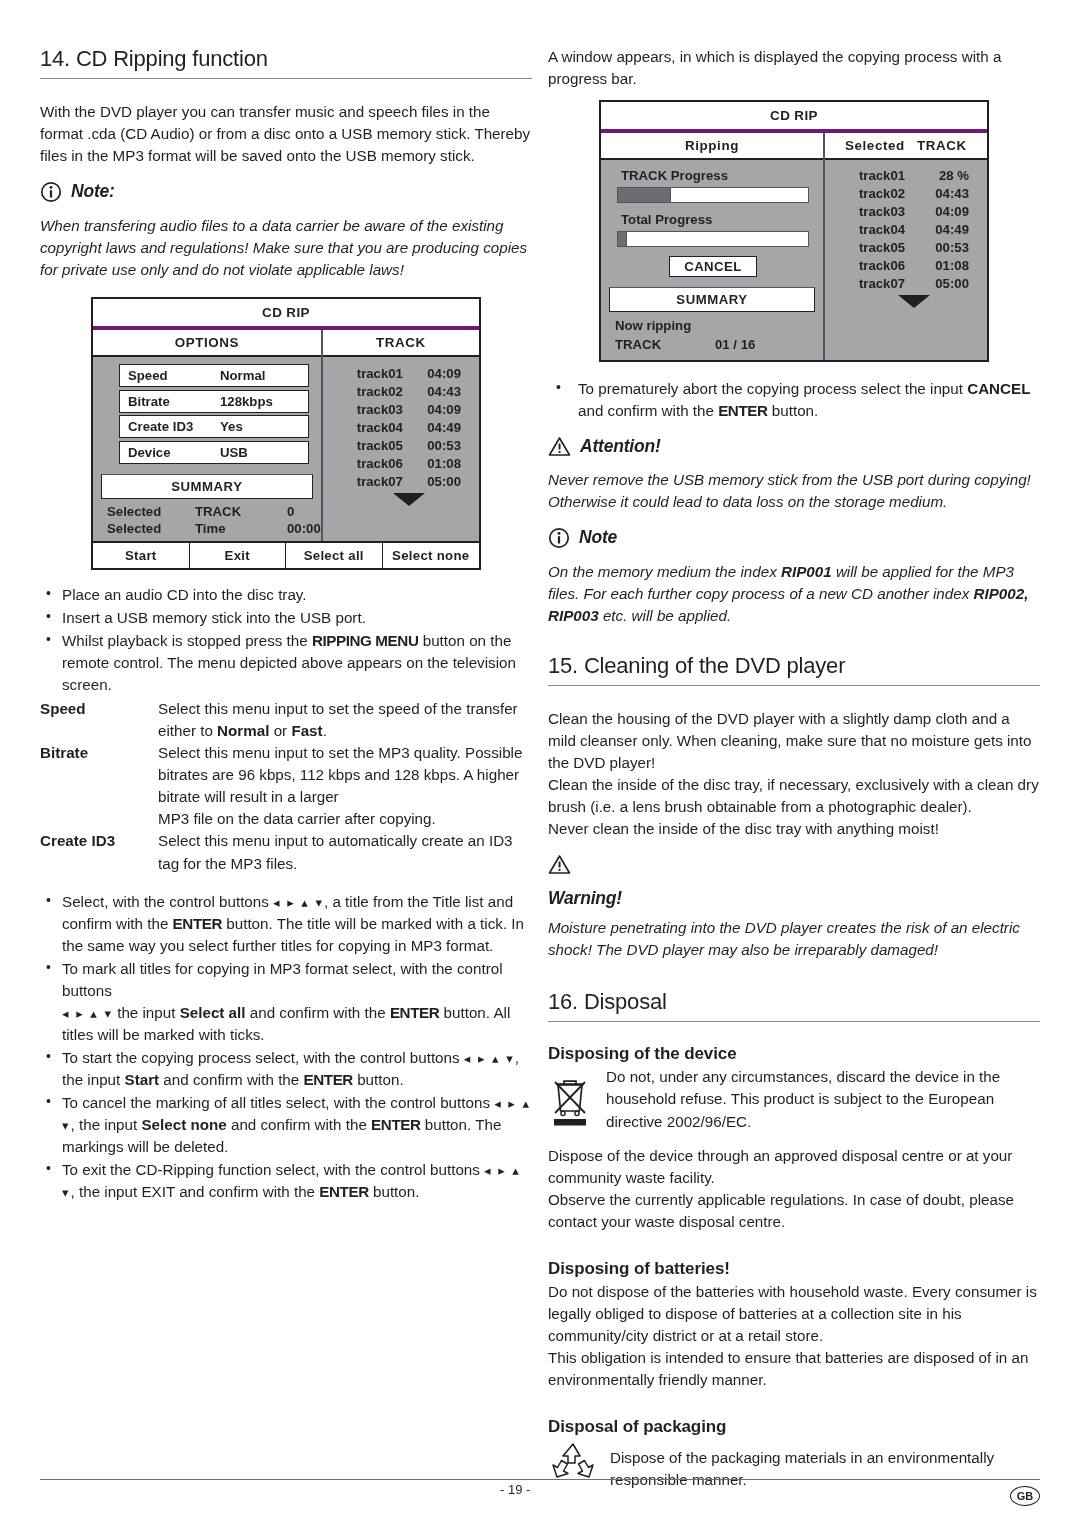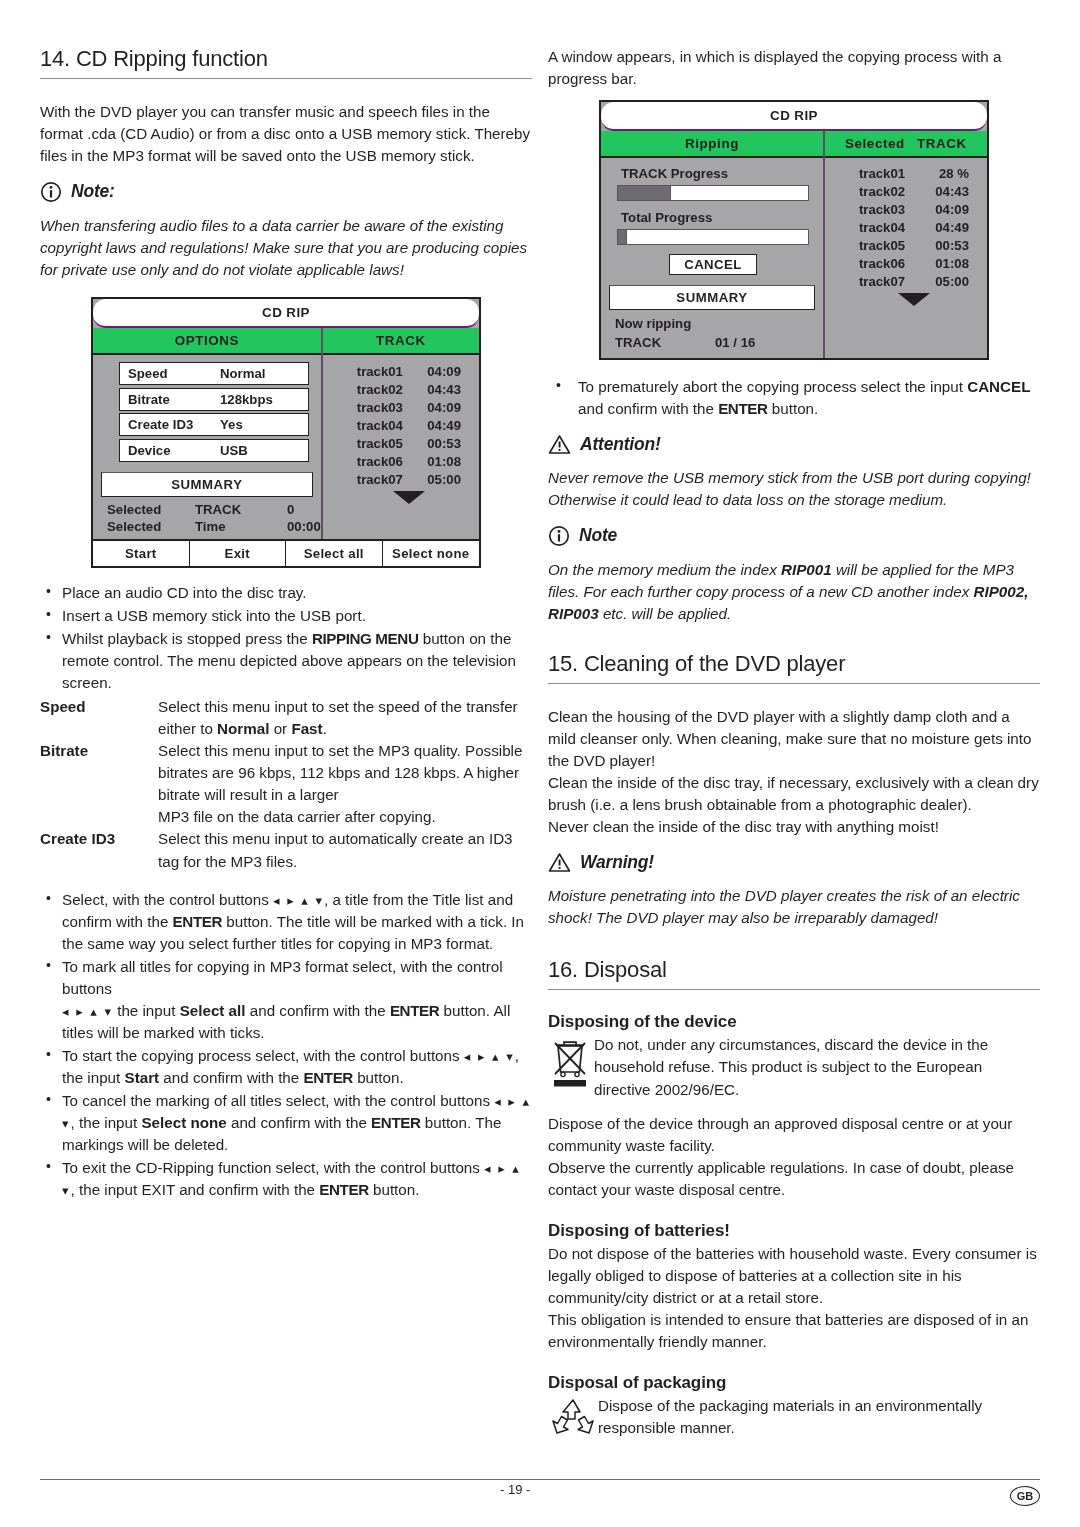--- a/index.html
+++ b/index.html
@@ -120,28 +120,27 @@
     font-weight: bold;
     color: #231f20;
     margin: 16px auto 14px auto;
   }
   .osd-title {
     background: #ffffff;
     text-align: center;
     padding: 6px 0 6px 0;
     font-size: 13.4px;
     letter-spacing: 0.4px;
-    border-bottom: 2px solid #701a75;
-    border-radius: 13px;
+    border-bottom: 4px solid #701a75;
   }
   .osd-cols { display: flex; }
   .osd-colL { flex: 0 0 58%; border-right: 2px solid #5d4f60; }
   .osd-colR { flex: 1 1 auto; }
   .osd-colhead {
-    background: #22c55e;
+    background: #ffffff;
     text-align: center;
     padding: 5px 0;
     letter-spacing: 0.6px;
     border-bottom: 2px solid #231f20;
     font-size: 13.4px;
   }
   .osd-colhead.split {
     display: flex;
     justify-content: space-around;
     padding-left: 14px;
@@ -221,31 +220,32 @@
     padding: 2px 0;
     letter-spacing: 0.4px;
   }
   .now-rows { padding: 4px 0 6px 14px; }
   .now-row { display: flex; padding: 2px 0; }
   .now-row .a { flex: 0 0 100px; }
 
   
   .icon-para {
     display: flex;
-    align-items: flex-start;
+    gap: 12px;
+    align-items: flex-end;
     margin: 0 0 12px 0;
   }
   .icon-para .txt { flex: 1 1 auto; font-size: 15.2px; line-height: 1.45; }
   h3.sub {
     font-size: 17px;
     font-weight: bold;
     margin: 0 0 2px 0;
     letter-spacing: -0.1px;
   }
-  h3.sub.spaced { margin-top: 20px; }
+  h3.sub.spaced { margin-top: 26px; }
 
   
   .pagefoot {
     position: absolute;
     left: 40px;
     right: 40px;
     bottom: 38px;
   }
   .pagefoot .line { border-top: 1.4px solid #6e6e6e; }
   .pagefoot .inner {
@@ -507,21 +507,21 @@
     </div>
     <p class="italic"><span>On the memory medium the index </span><b>RIP001</b><span> will be applied for the MP3 files. For each further copy process of a new CD another index </span><b>RIP002, RIP003</b><span> etc. will be applied.</span></p>
 
     <h2 class="section" style="margin-top:26px;">15. Cleaning of the DVD player</h2>
     <div class="rule"></div>
 
     <p class="body tight">Clean the housing of the DVD player with a slightly damp cloth and a mild cleanser only. When cleaning, make sure that no moisture gets into the DVD player!</p>
     <p class="body tight">Clean the inside of the disc tray, if necessary, exclusively with a clean dry brush (i.e. a lens brush obtainable from a photographic dealer).</p>
     <p class="body">Never clean the inside of the disc tray with anything moist!</p>
 
-    <div class="callout-head" style="margin-top:0;">
+    <div class="callout-head" style="margin-top:0;flex-direction:column;">
       <span class="icon-warn">
         <svg width="23" height="21" viewBox="0 0 23 21">
           <polygon points="11.5,2 21.5,19 1.5,19" fill="none" stroke="#231f20" stroke-width="1.6" stroke-linejoin="round"></polygon>
           <rect x="10.6" y="7.5" width="1.9" height="6" fill="#231f20"></rect>
           <rect x="10.6" y="15" width="1.9" height="1.9" fill="#231f20"></rect>
         </svg>
       </span>
       <span class="label">Warning!</span>
     </div>
     <p class="italic">Moisture penetrating into the DVD player creates the risk of an electric shock! The DVD player may also be irreparably damaged!</p>

